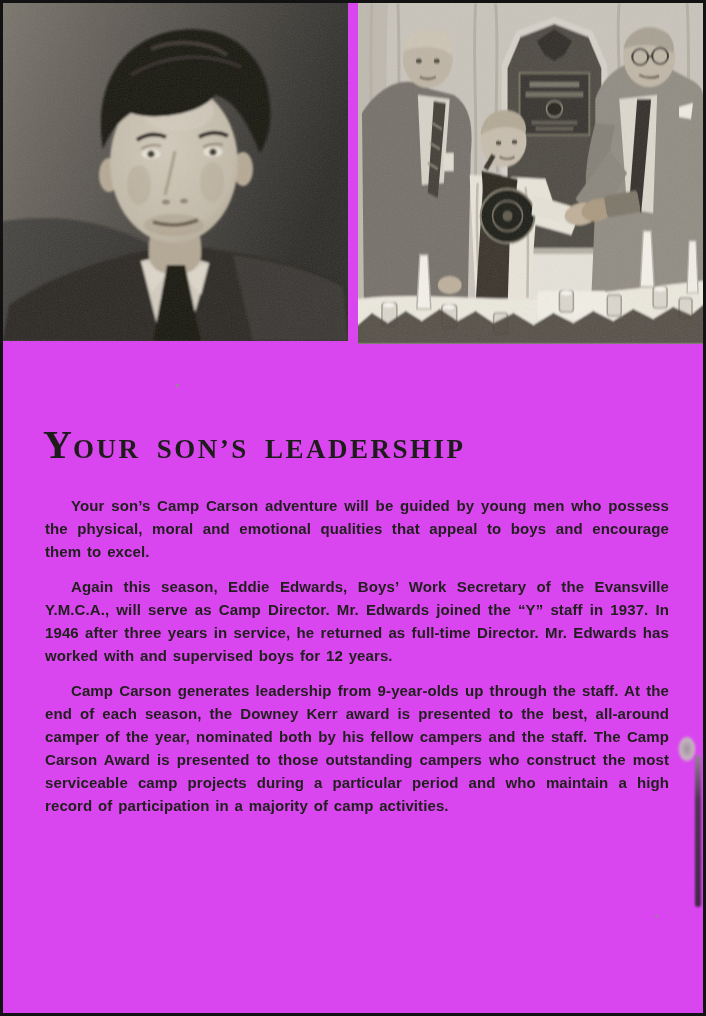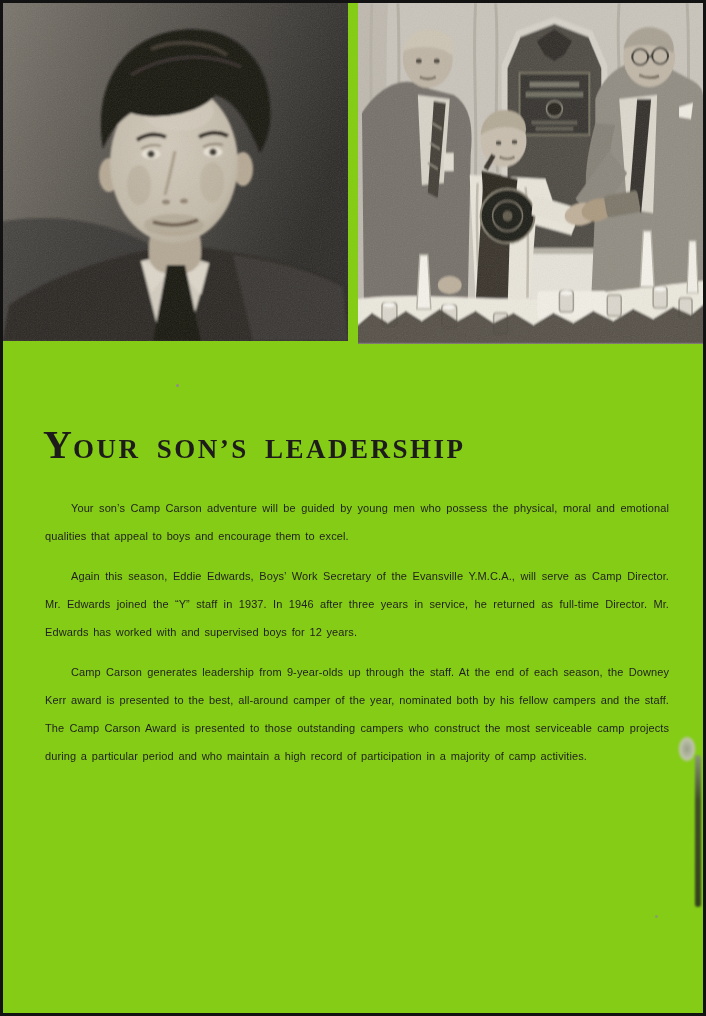--- a/index.html
+++ b/index.html
@@ -1,20 +1,20 @@
 <!DOCTYPE html>
 <html><head>
 <meta charset="utf-8">
 <style>
   html,body{margin:0;padding:0;background:#e8e8e8;}
   .page{
     position:relative;
     width:706px;height:1016px;
     box-sizing:border-box;
-    background:#84cc16;
+    background:#d946ef;
     border:3px solid #121212;
     overflow:hidden;
     font-family:"Liberation Sans",sans-serif;
   }
   .photo{position:absolute;top:0;overflow:hidden;background:#555;}
   .photo svg{display:block;width:100%;height:100%;}
   .photo-left{left:0;width:345px;height:338px;}
   .photo-right{left:355px;width:345px;height:341px;}
   .heading{
     position:absolute;left:40px;top:418px;margin:0;
@@ -26,23 +26,23 @@
     color:#1d1c1a;
     white-space:nowrap;
   }
   .heading .initial{font-size:40px;letter-spacing:1px;}
   .content{
     position:absolute;left:42px;top:491px;width:624px;
     color:#201f1d;
   }
   .content p{
     margin:0 0 12px 0;
-    font-weight:normal;
-    font-size:11px;
-    line-height:28px;
+    font-weight:bold;
+    font-size:15px;
+    line-height:23px;
     text-align:justify;
     text-indent:26px;
     word-spacing:1.5px;
     letter-spacing:0.1px;
   }
   .edge-streak{
     position:absolute;right:2px;top:752px;width:6px;height:152px;
     background:linear-gradient(180deg,#8a8a8a 0%,#2e2e2e 30%,#1f1f1f 100%);
     filter:blur(1.2px);opacity:.8;border-radius:3px;
   }

